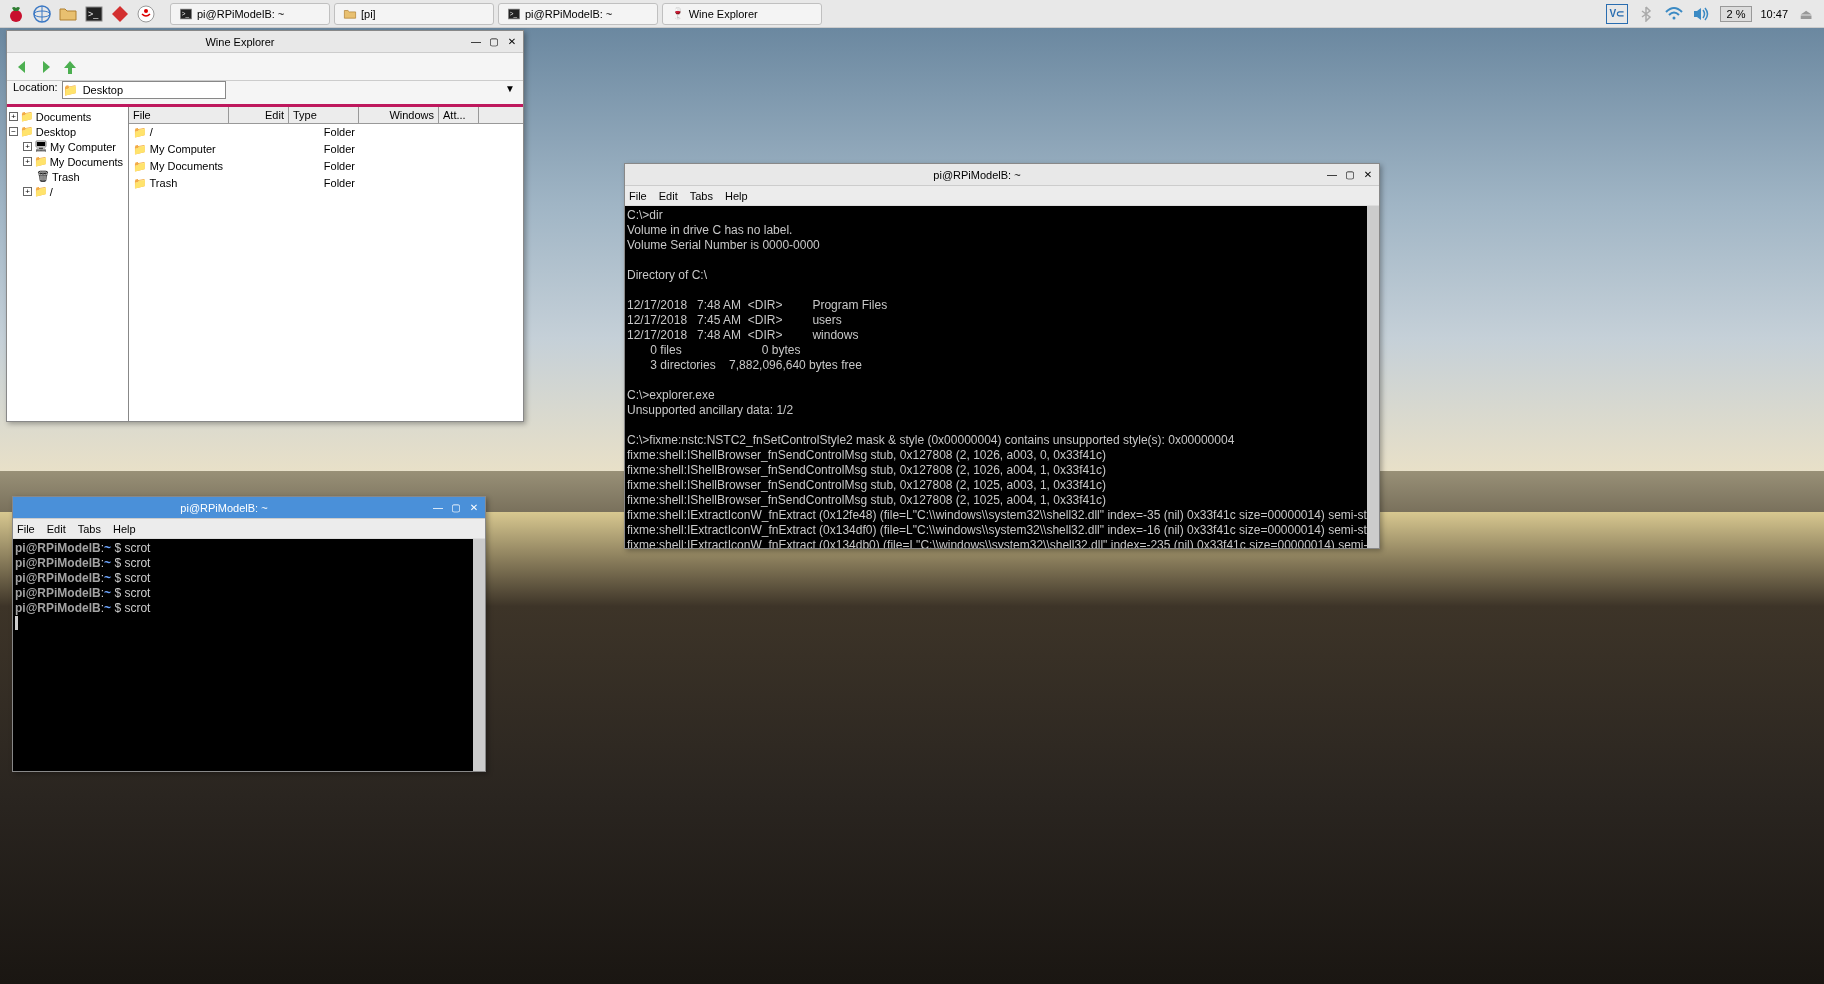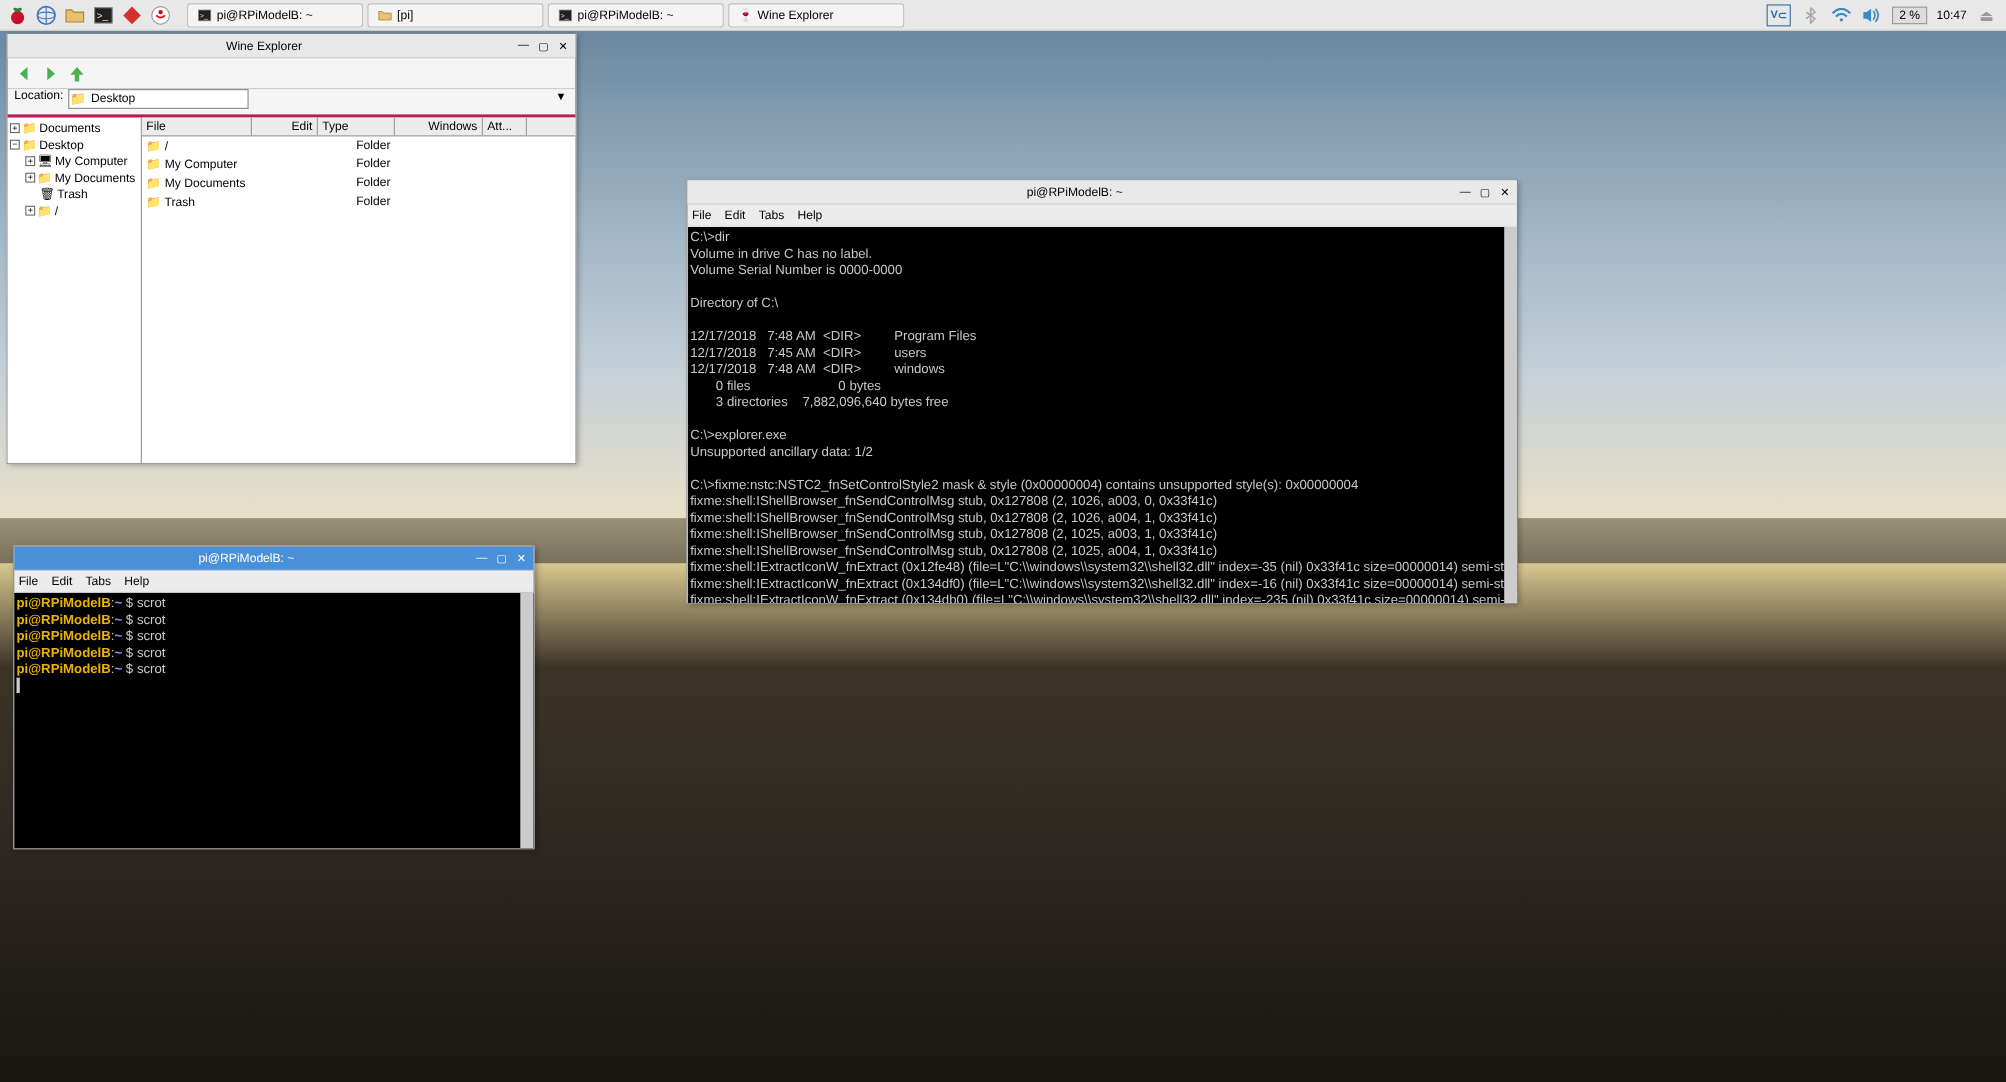--- a/index.html
+++ b/index.html
@@ -45,21 +45,21 @@
 .tree-indent { padding-left: 14px; }
 .expander { width: 9px; height: 9px; border: 1px solid #666; display: inline-flex; align-items: center; justify-content: center; font-size: 8px; line-height: 1; background: #fff; cursor: pointer; }
 .wine-list { flex: 1; background: #fff; font-size: 11px; }
 .wine-cols { display: flex; background: #ececec; border-bottom: 1px solid #999; }
 .wine-col { border-right: 1px solid #999; padding: 2px 4px; font-size: 11px; }
 .wine-row { display: flex; padding: 1px 0; }
 .wine-cell { padding: 1px 4px; }
 
 
 .terminal-body { background: #000; color: #ccc; font-family: monospace; font-size: 12px; line-height: 1.25; padding: 2px; overflow: auto; white-space: pre; position: relative; }
-.prompt-user { color: #eab308; font-weight: bold; }
+.prompt-user { color: #a3a3a3; font-weight: bold; }
 .prompt-path { color: #6ca5ff; font-weight: bold; }
 .scrollbar-v { position: absolute; right: 0; top: 0; bottom: 0; width: 12px; background: #ccc; }
 
 
 #term-small { top: 496px; left: 12px; width: 474px; height: 276px; z-index: 30; }
 #term-small .terminal-body { height: calc(100% - 42px); }
 
 
 #term-big { top: 163px; left: 624px; width: 756px; height: 386px; z-index: 20; background: #ececec; }
 #term-big .terminal-body { height: calc(100% - 42px); color: #c8c8c8; }

